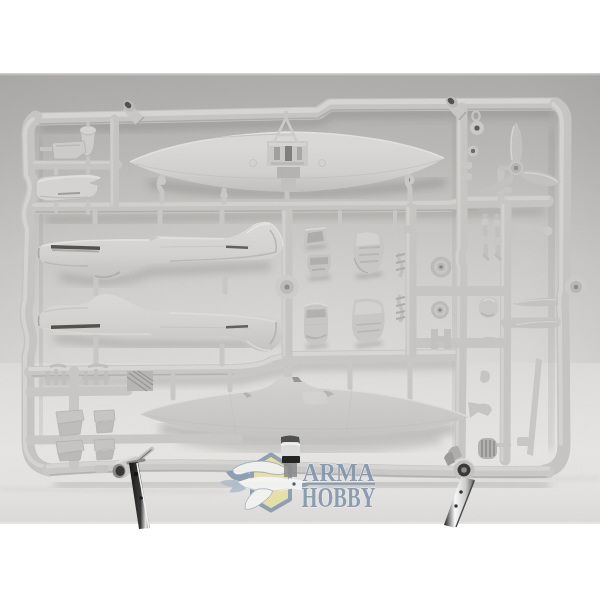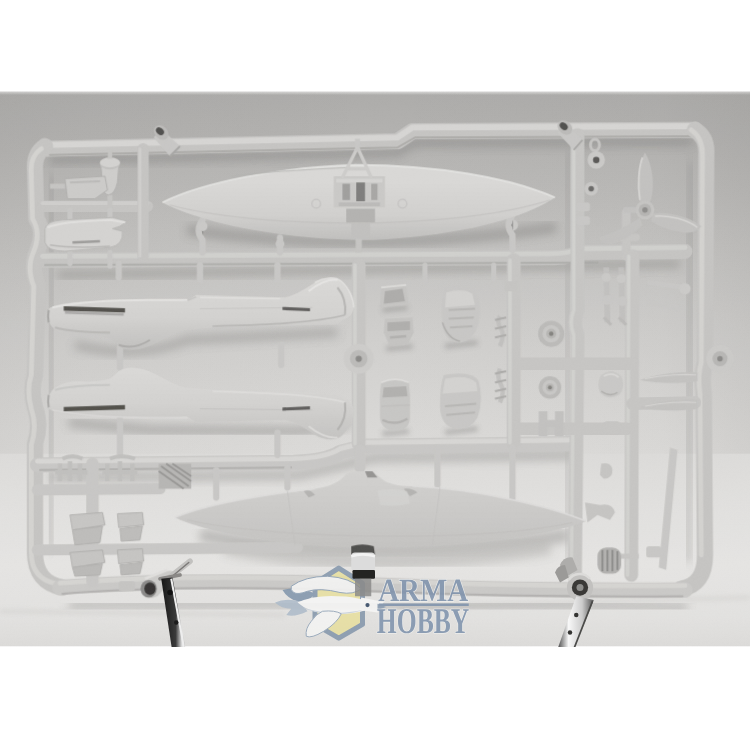--- a/index.html
+++ b/index.html
@@ -1,16 +1,16 @@
 <!DOCTYPE html>
 <html><head>
 <meta charset="utf-8">
 <style>
   html,body{margin:0;padding:0;background:#ffffff;}
-  #stage{width:600px;height:517px;position:relative;font-family:"Liberation Sans",sans-serif;}
+  #stage{width:600px;height:600px;position:relative;font-family:"Liberation Sans",sans-serif;}
 </style>
 </head>
 <body>
 <div id="stage">
 <svg width="600" height="600" viewBox="0 0 600 600" xmlns="http://www.w3.org/2000/svg">
 <defs>
   <linearGradient id="bgGrad" x1="0" y1="73" x2="0" y2="524" gradientUnits="userSpaceOnUse">
     <stop offset="0" stop-color="#adacaa"></stop>
     <stop offset="0.08" stop-color="#b3b2b0"></stop>
     <stop offset="0.19" stop-color="#bcbbb9"></stop>

